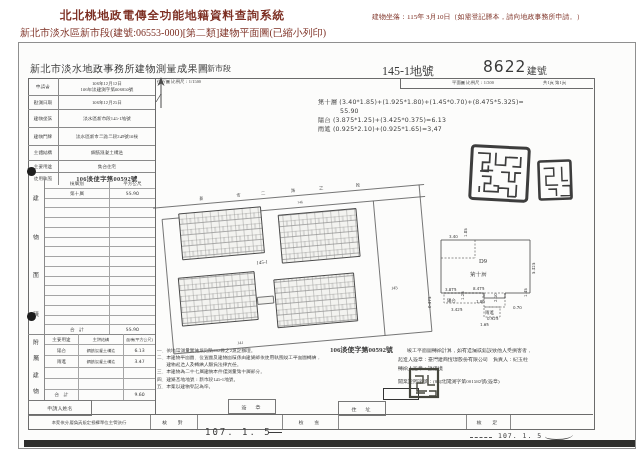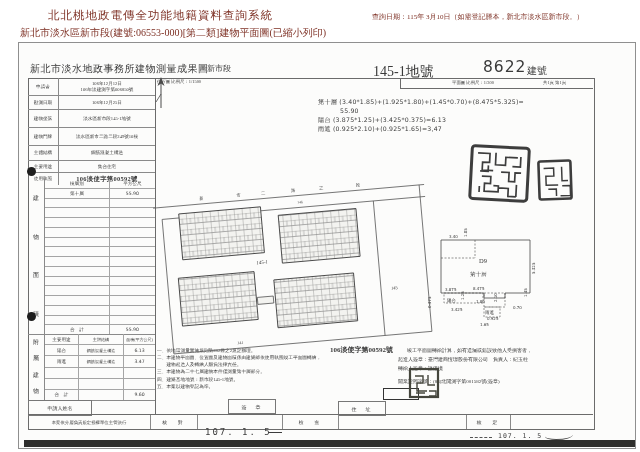--- a/index.html
+++ b/index.html
@@ -38,29 +38,29 @@
   .smallbox{border:1px solid #777;display:flex;align-items:center;justify-content:center;font-size:5px;letter-spacing:2px;background:#fcfcfb}
   .notes{left:157px;top:347px;width:178px;font-size:4.7px;line-height:1.52}
   .stline{font-size:5px;white-space:nowrap}
   .dot{width:9px;height:9px;border-radius:50%;background:#1e1e1e}
   .formula{font-size:6.2px;white-space:nowrap;letter-spacing:.2px}
   .strip{left:24px;top:440px;width:611px;height:7px;background:#2e2e2c}
 </style>
 </head>
 <body>
 
-<div class="abs red" style="left:48px;top:8px;font-size:11.5px;font-weight:normal;letter-spacing:1px">北北桃地政電傳全功能地籍資料查詢系統</div>
-<div class="abs red" style="left:372px;top:12px;font-size:7px">查詢日期：115年 3月10日（如需登記謄本，新北市淡水區新市段。）</div>
+<div class="abs red" style="left:60px;top:8px;font-size:11.5px;font-weight:bold;letter-spacing:1px">北北桃地政電傳全功能地籍資料查詢系統</div>
+<div class="abs red" style="left:372px;top:12px;font-size:7px">建物坐落：115年 3月10日（如需登記謄本，請向地政事務所申請。）</div>
 <div class="abs red" style="left:20px;top:26px;font-size:10px">新北市淡水區新市段(建號:06553-000)[第二類]建物平面圖(已縮小列印)</div>
 
 <div class="abs sheet"></div>
 
 <div class="abs" style="left:30px;top:62px;font-size:10px;letter-spacing:.5px">新北市淡水地政事務所建物測量成果圖</div>
 <div class="abs" style="left:207px;top:63px;font-size:8px">新市段</div>
-<div class="abs" style="left:373px;top:63px;font-size:14px">145-1地號</div>
+<div class="abs" style="left:382px;top:63px;font-size:12px">145-1地號</div>
 <div class="abs num" style="left:483px;top:58px;font-size:15.5px;letter-spacing:1px">8622</div>
 <div class="abs" style="left:527px;top:64px;font-size:10px">建號</div>
 
 <div class="abs formbox"></div>
 <div class="abs vline" style="left:155px;top:78px;height:336px"></div>
 <div class="abs vline" style="left:400px;top:78px;height:10px"></div>
 <div class="abs hline" style="left:400px;top:88px;width:193px"></div>
 
 <div class="abs" style="left:157px;top:79px;font-size:4.4px">位置圖 比例尺：1/1500</div>
 <div class="abs" style="left:452px;top:80px;font-size:4.4px">平面圖 比例尺：1/300</div>

